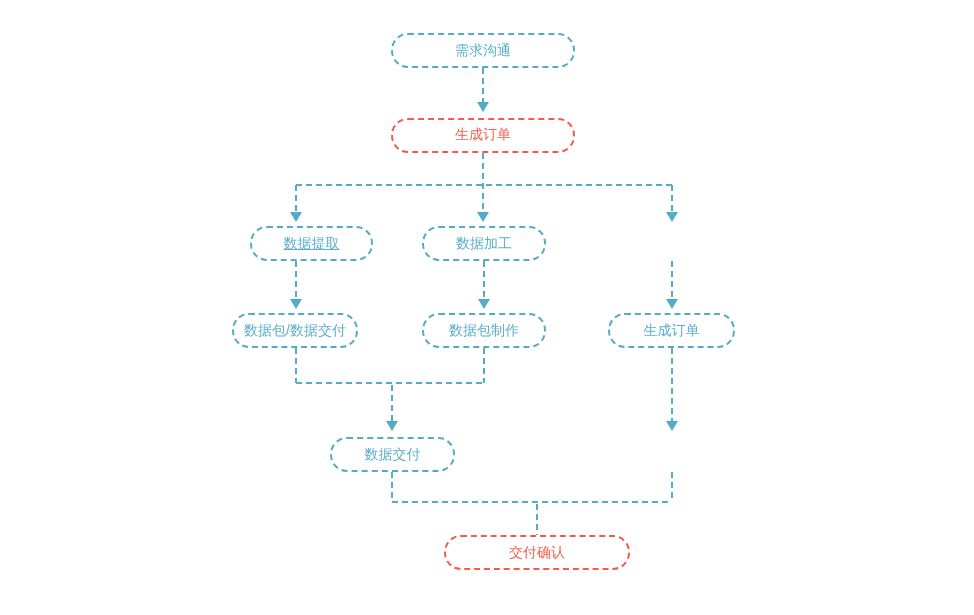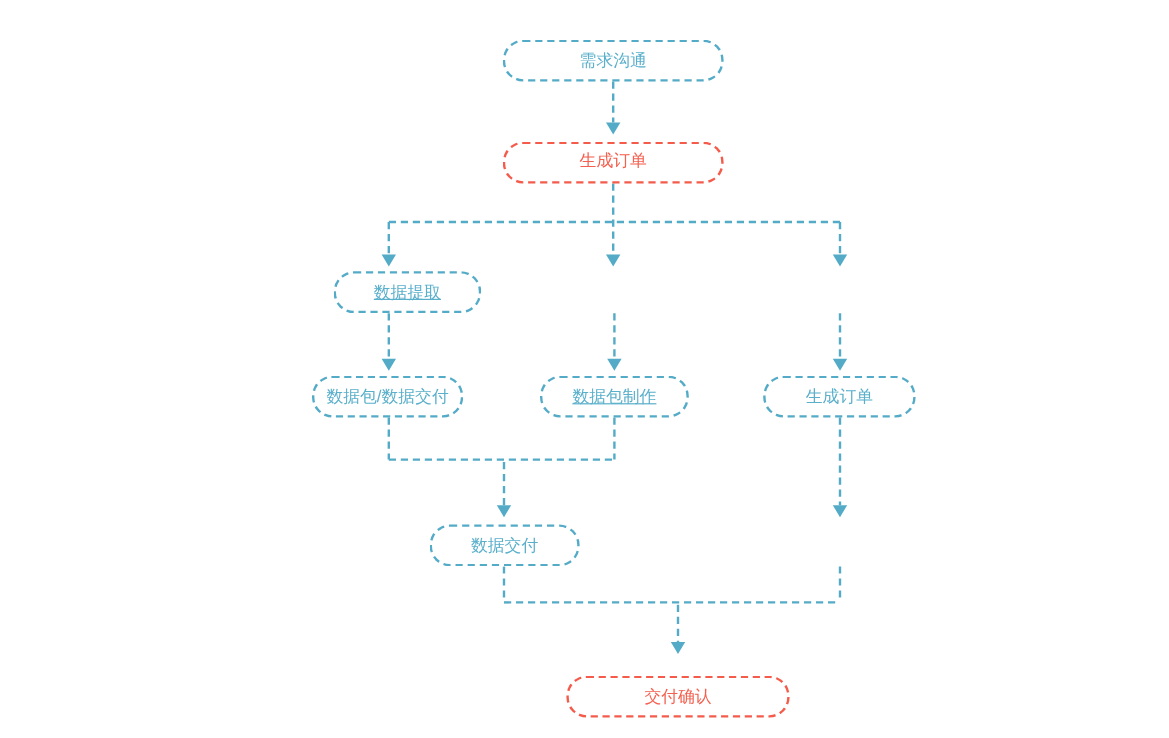--- a/index.html
+++ b/index.html
@@ -9,21 +9,20 @@
     --red-text:#F4604F;
     --bg:#FFFFFF;
   }
   html,body{margin:0;padding:0;background:var(--bg);}
   .canvas{
     position:relative;
     width:930px;height:615px;
     background:var(--bg);
     font-family:"Liberation Sans","DejaVu Sans",sans-serif;
     overflow:hidden;
-    margin-left:28px;
   }
   .connectors{position:absolute;left:0;top:0;width:974px;height:615px;}
   .connectors .edge{
     stroke:var(--teal);
     stroke-width:2;
     fill:none;
     stroke-dasharray:6 4;
   }
   .connectors .head{
     fill:var(--teal);
@@ -46,25 +45,25 @@
     border-color:var(--red);
     color:var(--red-text);
   }
   
   .n0 {left:391px;top:33px; width:180px;}
   .n1 {left:391px;top:118px;width:180px;font-family:Liberation Mono, monospace;}
   .n2 {left:250px;top:226px;width:119px;text-decoration:underline;}
   .n3 {left:422px;top:226px;width:120px;}
   .n4 {left:608px;top:226px;width:123px;}
   .n5 {left:232px;top:313px;width:122px;}
-  .n6 {left:422px;top:313px;width:120px;text-decoration:underline;}
+  .n6 {left:422px;top:313px;width:120px;}
   .n7 {left:608px;top:313px;width:123px;}
   .n8 {left:330px;top:437px;width:121px;}
   .n9 {left:608px;top:437px;width:123px;}
-  .n10{left:444px;top:563px;width:182px;}
+  .n10{left:444px;top:535px;width:182px;}
 </style>
 </head>
 <body>
 
 <div class="canvas">
 
   <svg class="connectors" width="974" height="615" viewBox="0 0 974 615" xmlns="http://www.w3.org/2000/svg">
 
     <line class="edge" x1="483" y1="68" x2="483" y2="102"></line>
     <polygon class="head" points="477,102 489,102 483,112"></polygon>
@@ -96,19 +95,20 @@
     <line class="edge" x1="392" y1="472" x2="392" y2="502"></line>
     <line class="edge" x1="672" y1="472" x2="672" y2="502"></line>
     <line class="edge" x1="392" y1="502" x2="672" y2="502"></line>
     <line class="edge" x1="537" y1="504" x2="537" y2="535"></line>
     <polygon class="head" points="531,535 543,535 537,545"></polygon>
   </svg>
 
   <div class="node n0">需求沟通</div>
   <div class="node n1 red">生成订单</div>
   <div class="node n2">数据提取</div>
+  <div class="node n3">数据加工</div>
   <div class="node n5">数据包/数据交付</div>
   <div class="node n6">数据包制作</div>
   <div class="node n7">生成订单</div>
   <div class="node n8">数据交付</div>
   <div class="node n10 red">交付确认</div>
 
 </div>
 
 </body></html>

